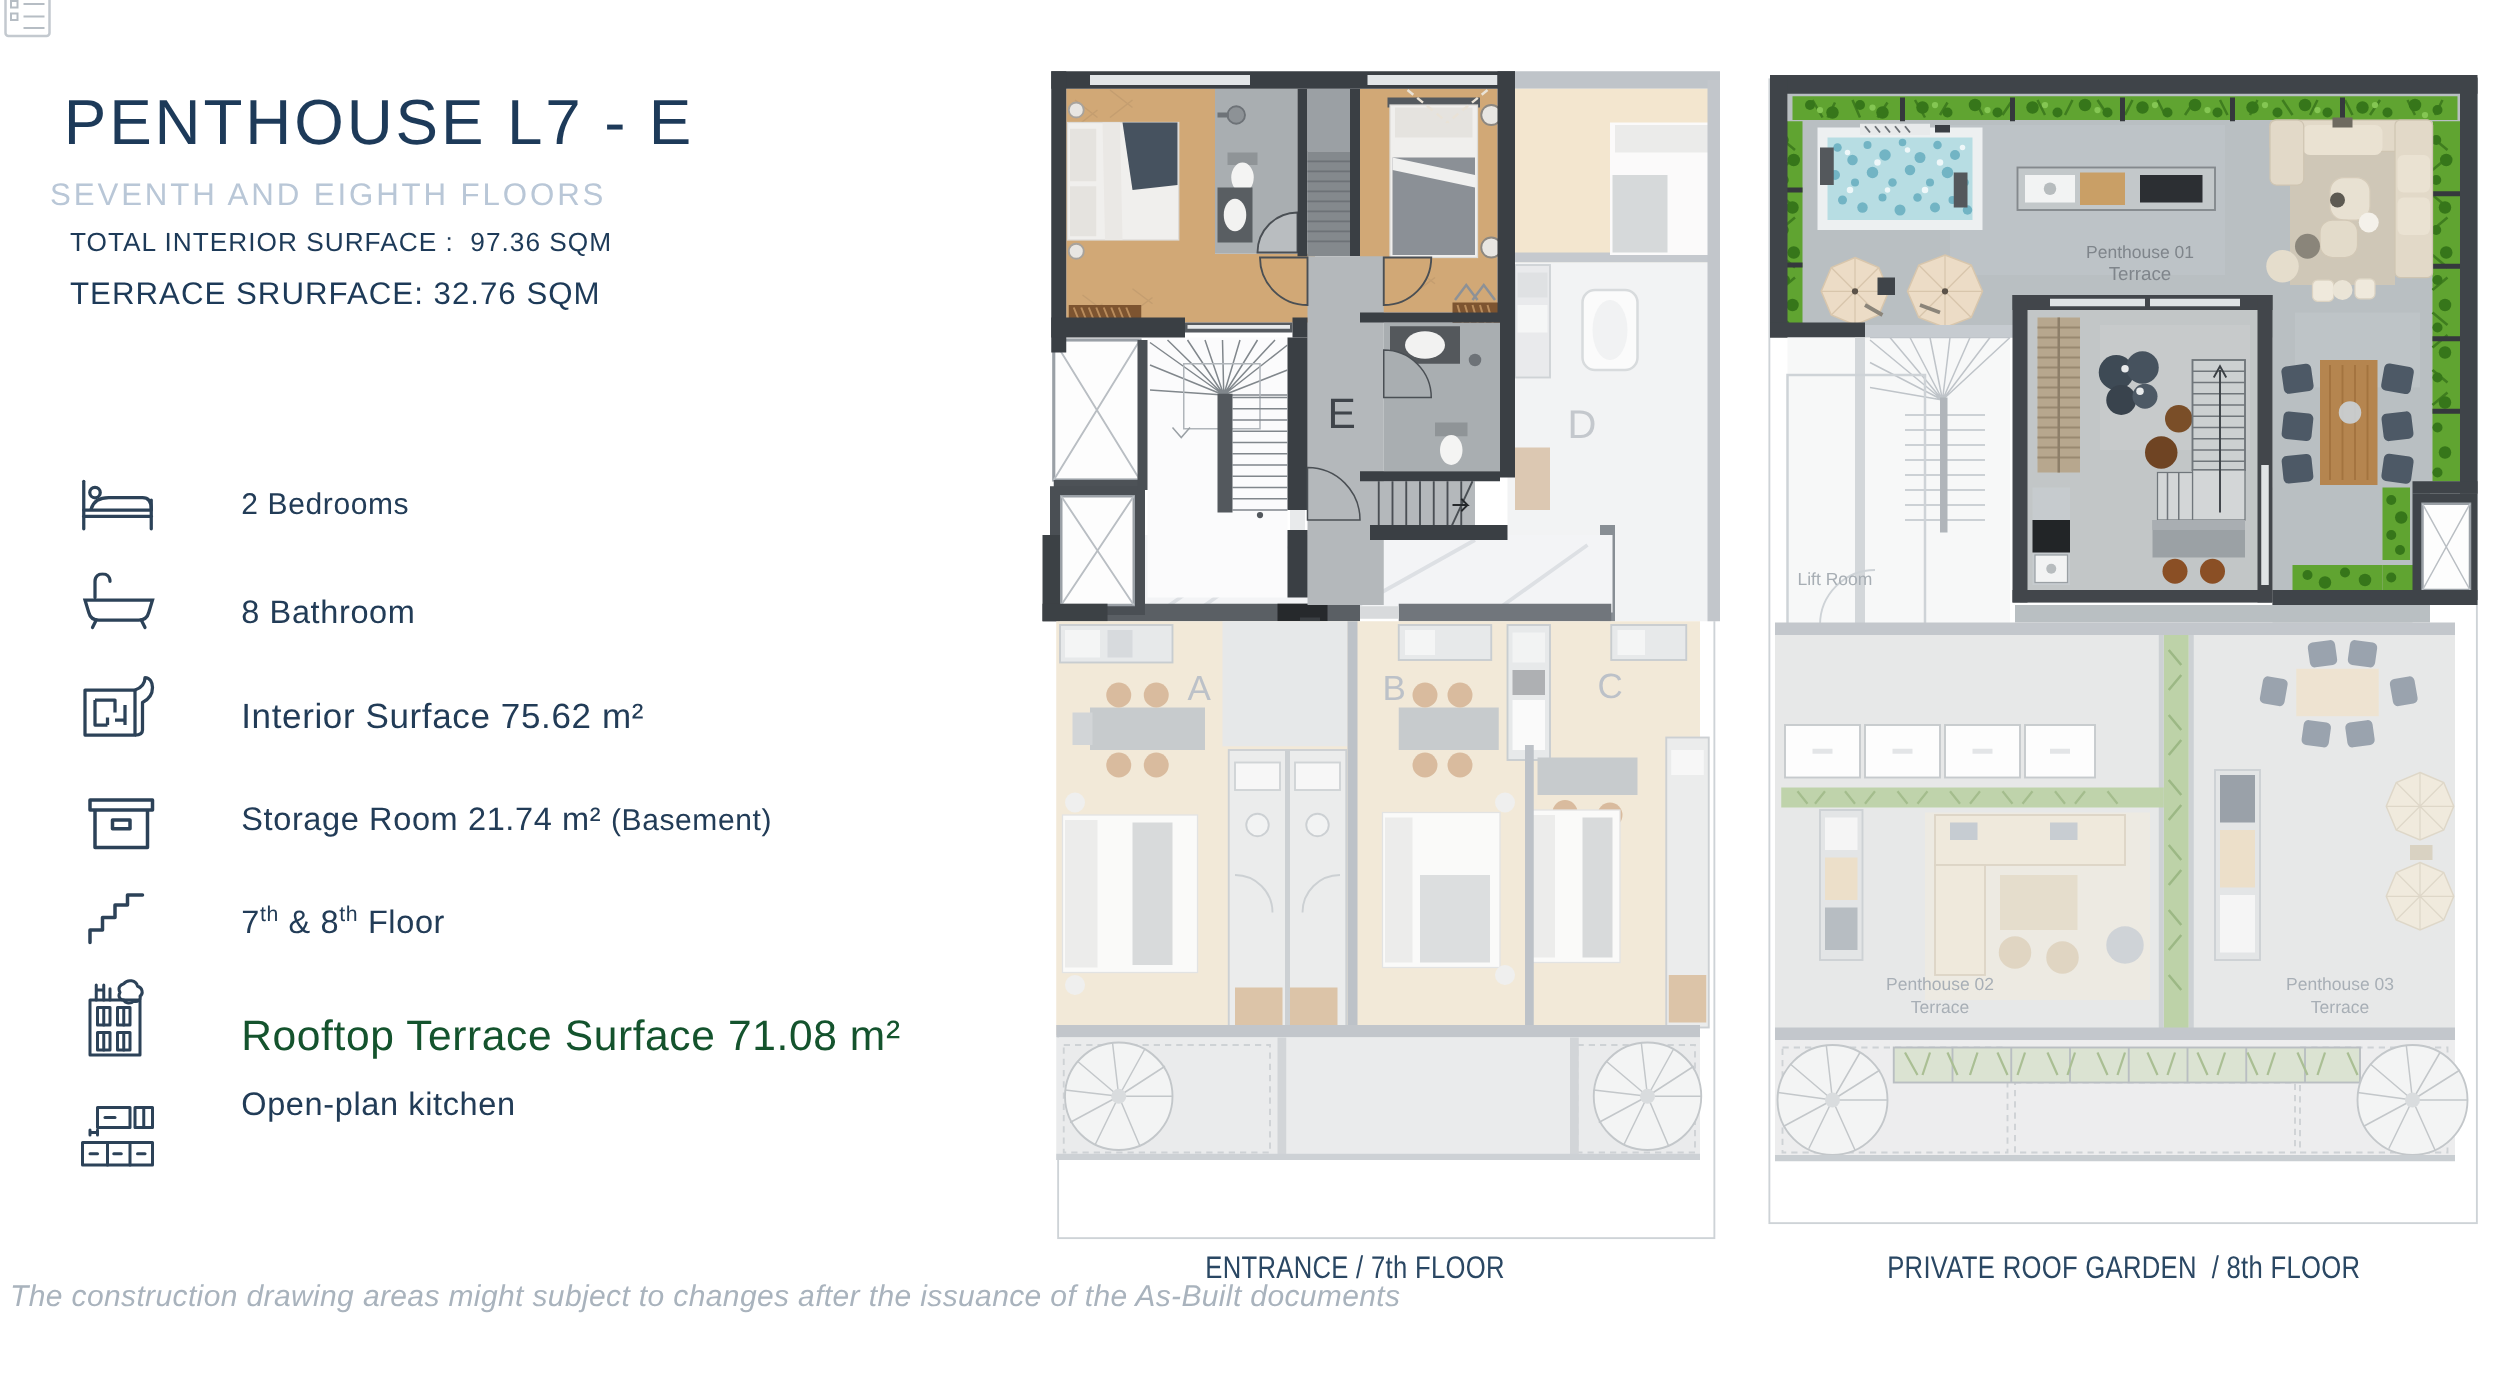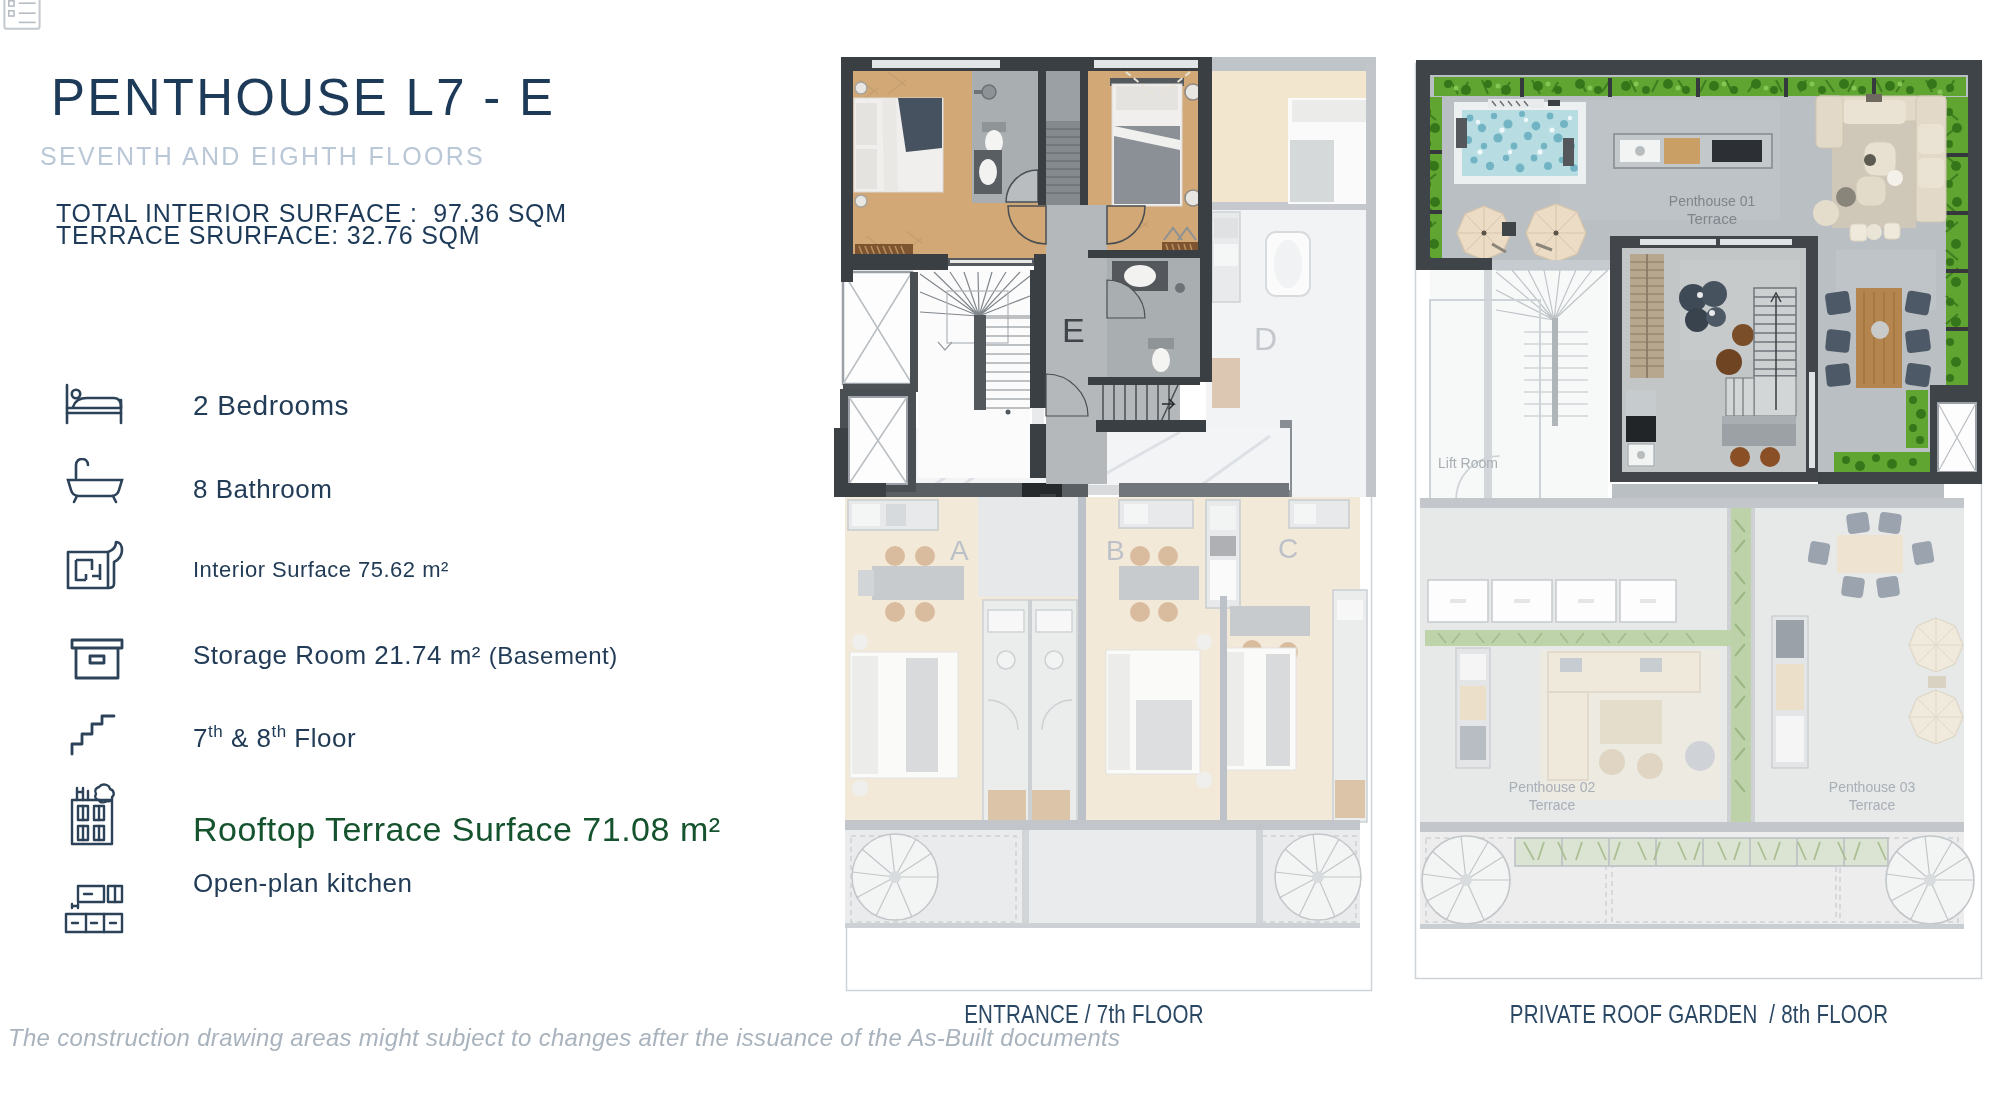--- a/index.html
+++ b/index.html
@@ -16,59 +16,59 @@
   <line x1="42" y1="18" x2="84" y2="18" stroke="#b6bdc4" stroke-width="4"></line>
   <rect x="17" y="37" width="13" height="13" fill="none" stroke="#b6bdc4" stroke-width="4"></rect>
   <line x1="42" y1="43" x2="84" y2="43" stroke="#b6bdc4" stroke-width="4"></line>
   <line x1="42" y1="66" x2="84" y2="66" stroke="#b6bdc4" stroke-width="4"></line>
 </svg>
 
 <div class="abs" style="left:51px;top:68px;font-size:51px;font-weight:400;color:#1d3a59;letter-spacing:2.3px;white-space:nowrap;">PENTHOUSE L7 - E</div>
 
 <div class="abs" style="left:40px;top:142px;font-size:25px;font-weight:400;color:#b9c7d7;letter-spacing:2.3px;white-space:nowrap;">SEVENTH AND EIGHTH FLOORS</div>
 
-<div class="abs" style="left:56px;top:183px;font-size:25px;color:#1d3a58;letter-spacing:0.8px;white-space:nowrap;margin-top:16px;">TOTAL INTERIOR SURFACE :&nbsp; 97.36 SQM</div>
+<div class="abs" style="left:56px;top:183px;font-size:21px;color:#1d3a58;letter-spacing:0.8px;white-space:nowrap;">TOTAL INTERIOR SURFACE :&nbsp; 97.36 SQM</div>
 
 <div class="abs" style="left:56px;top:221px;font-size:25px;color:#1d3a58;letter-spacing:0.8px;white-space:nowrap;">TERRACE SRURFACE: 32.76 SQM</div>
 
 <div class="abs" style="left:0;top:0;">
 
 <svg class="abs" style="left:63px;top:383px;" width="62" height="42" viewBox="0 0 62 42">
   <g fill="none" stroke="#2c4258" stroke-width="2.6" stroke-linecap="round">
     <line x1="4" y1="2" x2="4" y2="40"></line>
     <circle cx="13" cy="11" r="4.2"></circle>
     <path d="M10 24 C12 17,17 15,24 15 L51 15 C56 15,58 18,58 24"></path>
     <path d="M4 25 L58 25"></path>
     <path d="M4 30 L58 30"></path>
     <line x1="58" y1="17" x2="58" y2="40"></line>
   </g>
 </svg>
 
-<div class="abs" style="left:193px;top:390px;font-size:28px;color:#223c57;letter-spacing:0.5px;white-space:nowrap;">2 Bedrooms</div>
+<div class="abs" style="left:193px;top:390px;font-size:24px;color:#223c57;letter-spacing:0.5px;white-space:nowrap;">2 Bedrooms</div>
 
 <svg class="abs" style="left:66px;top:458px;" width="58" height="46" viewBox="0 0 58 46">
   <g fill="none" stroke="#2c4258" stroke-width="2.6" stroke-linecap="round">
     <path d="M10 20 L10 7 C10 3,13 1,16 1 C19 1,22 3,22 7"></path>
     <path d="M2 22 L56 22 L53 32 C52 36,49 38,45 38 L13 38 C9 38,6 36,5 32 Z"></path>
     <line x1="11" y1="38" x2="8" y2="44"></line>
     <line x1="47" y1="38" x2="50" y2="44"></line>
   </g>
 </svg>
 
 <div class="abs" style="left:193px;top:474px;font-size:26px;color:#223c57;letter-spacing:0.5px;white-space:nowrap;">8 Bathroom</div>
 
 <svg class="abs" style="left:64px;top:540px;" width="60" height="52" viewBox="0 0 60 52">
   <g fill="none" stroke="#2c4258" stroke-width="2.6" stroke-linejoin="round">
     <path d="M4 12 L44 12 L44 48 L4 48 Z"></path>
     <path d="M44 12 C50 10,52 6,52 2 C56 2,58 6,58 10 C58 16,54 20,50 22 L50 44 C50 47,48 48,44 48"></path>
     <path d="M12 20 L28 20 L28 30 M12 20 L12 40 L22 40 M22 34 L22 40 M28 36 L36 36 M36 24 L36 40"></path>
   </g>
 </svg>
 
-<div class="abs" style="left:193px;top:557px;font-size:22px;color:#223c57;letter-spacing:0.5px;white-space:nowrap;">Interior Surface 75.62 m²</div>
+<div class="abs" style="left:193px;top:557px;font-size:28px;color:#223c57;letter-spacing:0.5px;white-space:nowrap;">Interior Surface 75.62 m²</div>
 
 <svg class="abs" style="left:70px;top:638px;" width="54" height="42" viewBox="0 0 54 42">
   <g fill="none" stroke="#2c4258" stroke-width="2.8" stroke-linejoin="round">
     <rect x="2" y="2" width="50" height="8"></rect>
     <path d="M6 10 L6 40 L48 40 L48 10"></path>
     <rect x="20" y="18" width="14" height="7"></rect>
   </g>
 </svg>
 
 <div class="abs" style="left:193px;top:640px;font-size:26px;color:#223c57;letter-spacing:0.5px;white-space:nowrap;">Storage Room 21.74 m² <span style="font-size:24px;">(Basement)</span></div>

